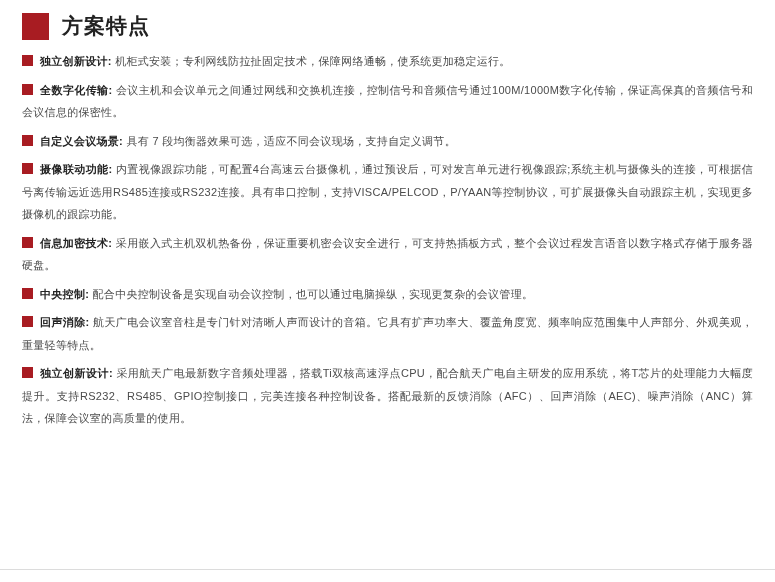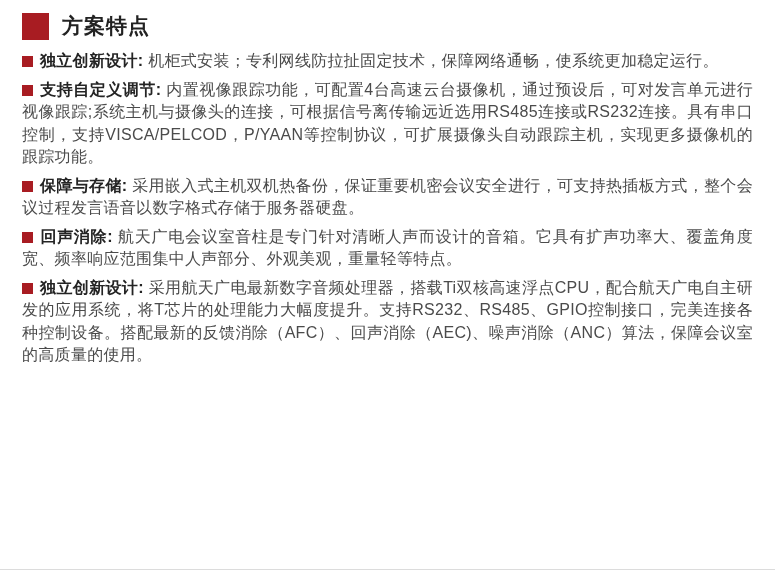--- a/index.html
+++ b/index.html
@@ -36,21 +36,21 @@
     margin-left:13px;
     font-size:21px;
     font-weight:bold;
     color:var(--title-color);
     letter-spacing:1px;
   }
   .feature-list{
     flex:1 1 auto;
   }
   .feature-item{
-    font-size:16px;
+    font-size:11px;
     line-height:22.5px;
     margin:0 0 6px 0;
     color:var(--body-color);
     text-align:justify;
     letter-spacing:0.3px;
   }
   .bullet{
     display:inline-block;
     width:11px;height:11px;
     background:var(--accent);
@@ -77,33 +77,42 @@
     <span class="section-title">方案特点</span>
   </div>
 
   <div class="feature-list">
 
       <p class="feature-item">
         <span class="bullet"></span><span class="feature-label">独立创新设计: </span><span class="feature-text">机柜式安装；专利网线防拉扯固定技术，保障网络通畅，使系统更加稳定运行。</span>
       </p>
 
 
+      <p class="feature-item">
+        <span class="bullet"></span><span class="feature-label">全数字化传输: </span><span class="feature-text">会议主机和会议单元之间通过网线和交换机连接，控制信号和音频信号通过100M/1000M数字化传输，保证高保真的音频信号和会议信息的保密性。</span>
+      </p>
 
 
+      <p class="feature-item">
+        <span class="bullet"></span><span class="feature-label">自定义会议场景: </span><span class="feature-text">具有 7 段均衡器效果可选，适应不同会议现场，支持自定义调节。</span>
+      </p>
 
 
 
       <p class="feature-item">
-        <span class="bullet"></span><span class="feature-label">支持自定义调节: </span><span class="feature-text">内置视像跟踪功能，可配置4台高速云台摄像机，通过预设后，可对发言单元进行视像跟踪;系统主机与摄像头的连接，可根据信号离传输远近选用RS485连接或RS232连接。具有串口控制，支持VISCA/PELCOD，P/YAAN等控制协议，可扩展摄像头自动跟踪主机，实现更多摄像机的跟踪功能。</span>
+        <span class="bullet"></span><span class="feature-label">摄像联动功能: </span><span class="feature-text">内置视像跟踪功能，可配置4台高速云台摄像机，通过预设后，可对发言单元进行视像跟踪;系统主机与摄像头的连接，可根据信号离传输远近选用RS485连接或RS232连接。具有串口控制，支持VISCA/PELCOD，P/YAAN等控制协议，可扩展摄像头自动跟踪主机，实现更多摄像机的跟踪功能。</span>
       </p>
 
       <p class="feature-item">
-        <span class="bullet"></span><span class="feature-label">保障与存储: </span><span class="feature-text">采用嵌入式主机双机热备份，保证重要机密会议安全进行，可支持热插板方式，整个会议过程发言语音以数字格式存储于服务器硬盘。</span>
+        <span class="bullet"></span><span class="feature-label">信息加密技术: </span><span class="feature-text">采用嵌入式主机双机热备份，保证重要机密会议安全进行，可支持热插板方式，整个会议过程发言语音以数字格式存储于服务器硬盘。</span>
       </p>
 
+      <p class="feature-item">
+        <span class="bullet"></span><span class="feature-label">中央控制: </span><span class="feature-text">配合中央控制设备是实现自动会议控制，也可以通过电脑操纵，实现更复杂的会议管理。</span>
+      </p>
 
       <p class="feature-item">
         <span class="bullet"></span><span class="feature-label">回声消除: </span><span class="feature-text">航天广电会议室音柱是专门针对清晰人声而设计的音箱。它具有扩声功率大、覆盖角度宽、频率响应范围集中人声部分、外观美观，重量轻等特点。</span>
       </p>
 
       <p class="feature-item">
         <span class="bullet"></span><span class="feature-label">独立创新设计: </span><span class="feature-text">采用航天广电最新数字音频处理器，搭载Ti双核高速浮点CPU，配合航天广电自主研发的应用系统，将T芯片的处理能力大幅度提升。支持RS232、RS485、GPIO控制接口，完美连接各种控制设备。搭配最新的反馈消除（AFC）、回声消除（AEC)、噪声消除（ANC）算法，保障会议室的高质量的使用。</span>
       </p>
     </div>
 

